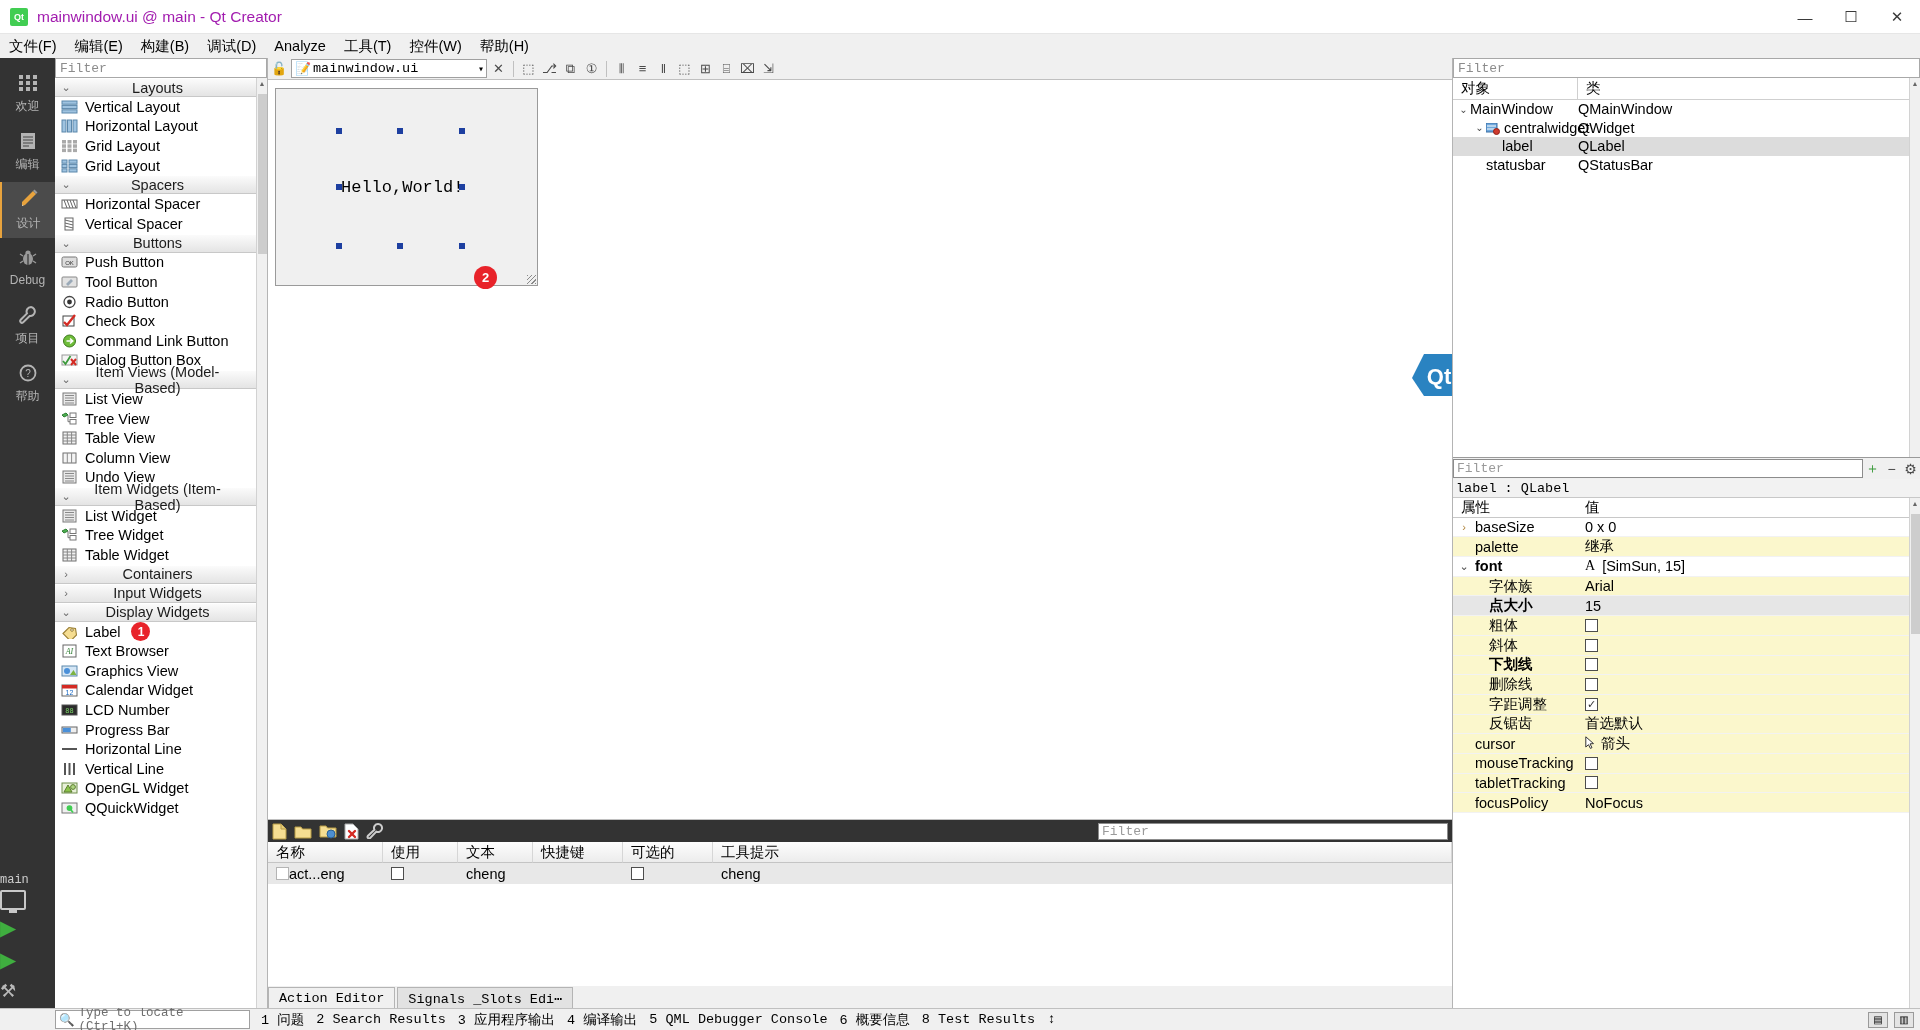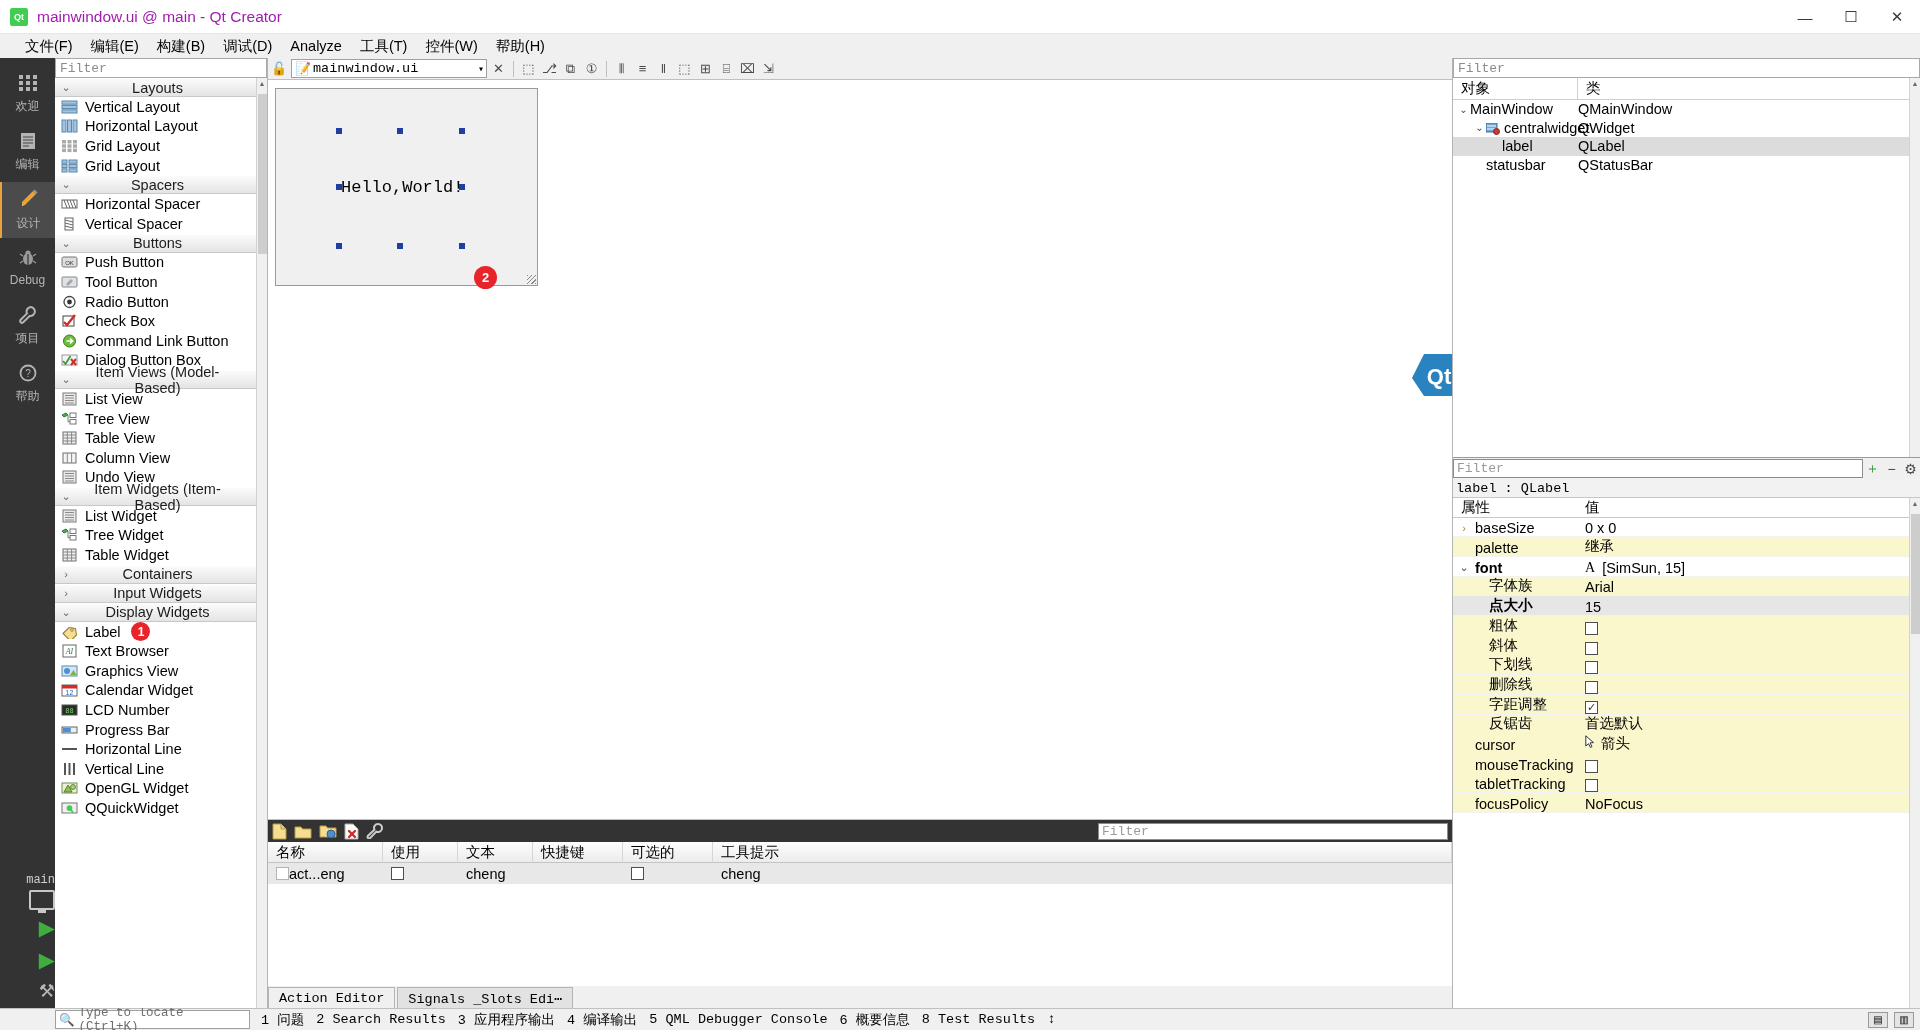--- a/index.html
+++ b/index.html
@@ -25,21 +25,21 @@
   #title-text { font-size:15.5px; color:#a21caf; }
   #winbtns { position:absolute; right:0; top:0; height:34px; display:flex; }
   .winbtn {
     width:46px;height:34px;display:flex;align-items:center;justify-content:center;
     font-size:15px;color:#3a3a3a;
   }
 
   
   #menubar {
     height:24px; background:#f0f0f0; display:flex; align-items:center;
-    padding-left:16px; font-size:14.5px;
+    padding-left:0; font-size:14.5px;
   }
   .menu-item { padding:2px 9px; color:#000; white-space:nowrap; }
 
   
   #main { display:flex; height:calc(1030px - 34px - 24px - 22px); }
 
   
   #modebar {
     width:55px; background:#333333; display:flex; flex-direction:column;
     align-items:center; padding-top:8px; flex:none; position:relative;
@@ -47,21 +47,21 @@
   .mode {
     width:55px; height:56px; display:flex; flex-direction:column;
     align-items:center; justify-content:center; color:#b4b4b4;
     font-size:12.5px; margin-bottom:2px;
   }
   .mode.active { background:#4b4b4b; border-left:2px solid #e8a33d; }
   .mode .glyph { font-size:19px; line-height:20px; margin-bottom:2px; }
   .mode .mlabel { font-size:12px; }
   #modebar-bottom {
     position:absolute; bottom:6px; left:0; width:55px;
-    display:flex; flex-direction:column; align-items:flex-end;
+    display:flex; flex-direction:column; align-items:flex-start;
   }
   .kitbox { color:#cfcfcf; font-size:12px; margin-bottom:3px; font-family:"Liberation Mono",monospace;}
   .kitpc { width:26px;height:20px;border:2px solid #c8c8c8;border-radius:2px;margin-bottom:6px;position:relative;}
   .kitpc:after{content:"";position:absolute;bottom:-5px;left:7px;width:8px;height:3px;background:#c8c8c8;}
   .runbtn { font-size:21px; margin-bottom:8px; }
   .runbtn.green { color:#3fae3f; }
   .runbtn.debug { color:#3fae3f; }
   .hammer { color:#b9b9b9; font-size:18px; }
 
   
@@ -173,21 +173,21 @@
   #prop-filter {
     flex:1; height:19px; background:#fff; border:1px solid #8c8c8c; display:flex; align-items:center;
     padding:0 3px; font-family:"Liberation Mono",monospace; font-size:13px; color:#9a9a9a;
   }
   .pbtn{width:19px;height:19px;display:flex;align-items:center;justify-content:center;font-size:14px;color:#4a4a4a;}
   #prop-objline {
     height:19px; background:#f2f2f2; border-bottom:1px solid #c8c8c8;
     font-family:"Liberation Mono",monospace; font-size:13.5px; display:flex;align-items:center;padding-left:3px;
   }
   #prop-table { flex:1; background:#fff; overflow:hidden; }
-  .prow { display:flex; height:19.7px; align-items:flex-end; font-size:14.5px; border-bottom:1px solid #f2f2f2;}
+  .prow { display:flex; height:19.7px; align-items:center; font-size:14.5px; border-bottom:1px solid #f2f2f2;}
   .pname { width:128px; display:flex; align-items:center; flex:none; }
   .pval { flex:1; display:flex; align-items:center; padding-left:4px; }
   .prow.hdr { background:#fff; border-bottom:1px solid #c8c8c8; }
   .prow.yellow { background:#fbf7cc; }
   .prow.grayhl { background:#e6e6e6; }
   .prow.white { background:#fff; }
   .pexp { width:22px; text-align:center; color:#b0833a; font-size:11px; flex:none;}
   .pexp.dark { color:#4d4d4d; }
   .bold { font-weight:bold; }
 
@@ -959,21 +959,21 @@
                   <span class="pexp"></span>
                   <span style="padding-left: 14px;">斜体</span>
                 </div>
                 <div class="pval">
                   <span class="cb" style="display: flex; align-items: center; justify-content: center; font-size: 11px; color: rgb(51, 51, 51);"></span>
                 </div>
               </div>
               <div class="prow yellow">
                 <div class="pname">
                   <span class="pexp"></span>
-                  <span style="padding-left: 14px;">下划线</span>
+                  <span style="padding-left: 14px; font-weight: bold;">下划线</span>
                 </div>
                 <div class="pval">
                   <span class="cb" style="display: flex; align-items: center; justify-content: center; font-size: 11px; color: rgb(51, 51, 51);"></span>
                 </div>
               </div>
               <div class="prow yellow">
                 <div class="pname">
                   <span class="pexp"></span>
                   <span style="padding-left: 14px;">删除线</span>
                 </div>

